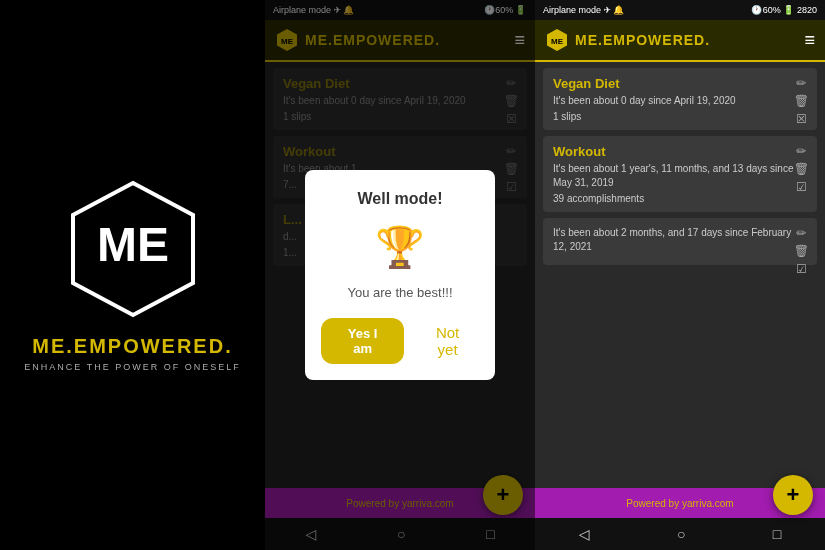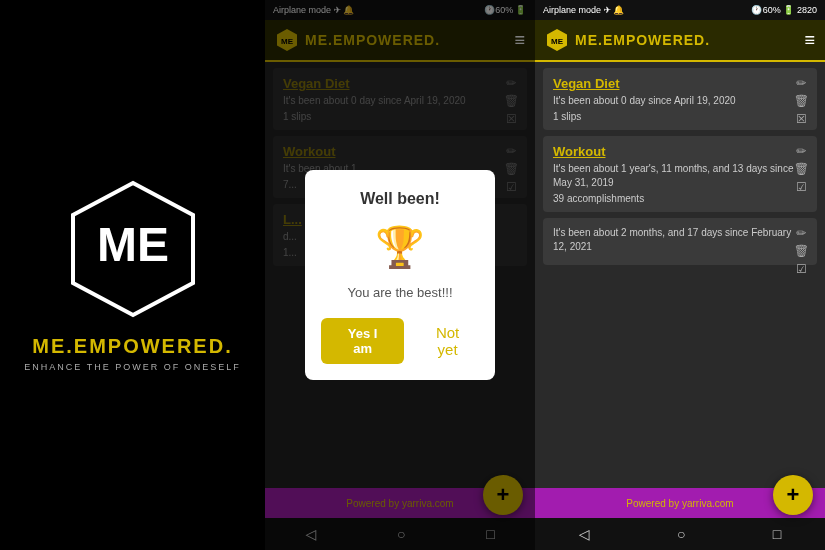--- a/index.html
+++ b/index.html
@@ -152,21 +152,20 @@
       border-radius: 4px;
       padding: 8px 10px;
       position: relative;
     }
 
     .habit-card-title {
       color: #d4b800;
       font-size: 13px;
       font-weight: bold;
       margin-bottom: 3px;
-      text-decoration: underline;
     }
 
     .habit-card-desc {
       color: #ccc;
       font-size: 10px;
       margin-bottom: 3px;
       line-height: 1.4;
     }
 
     .habit-card-stat {
@@ -288,21 +287,21 @@
       display: flex;
       gap: 12px;
       width: 100%;
       justify-content: center;
     }
 
     .dialog-btn-yes {
       background: #d4b800;
       color: #fff;
       border: none;
-      border-radius: 6px;
+      border-radius: 12px;
       padding: 6px 16px;
       font-size: 13px;
       font-weight: bold;
       cursor: pointer;
     }
 
     .dialog-btn-no {
       background: transparent;
       color: #d4b800;
       border: none;
@@ -394,21 +393,21 @@
   <div class="fab">+</div>
 
   <div class="nav-bar">
     <span class="nav-icon">◁</span>
     <span class="nav-icon">○</span>
     <span class="nav-icon">□</span>
   </div>
 
   <div class="dialog-overlay">
     <div class="dialog-box">
-      <div class="dialog-title">Well been!</div>
+      <div class="dialog-title">Well mode!</div>
       <div class="dialog-trophy">🏆</div>
       <div class="dialog-message">You are the best!!!</div>
       <div class="dialog-buttons">
         <button class="dialog-btn-yes">Yes I am</button>
         <button class="dialog-btn-no">Not yet</button>
       </div>
     </div>
   </div>
 </div>
 

